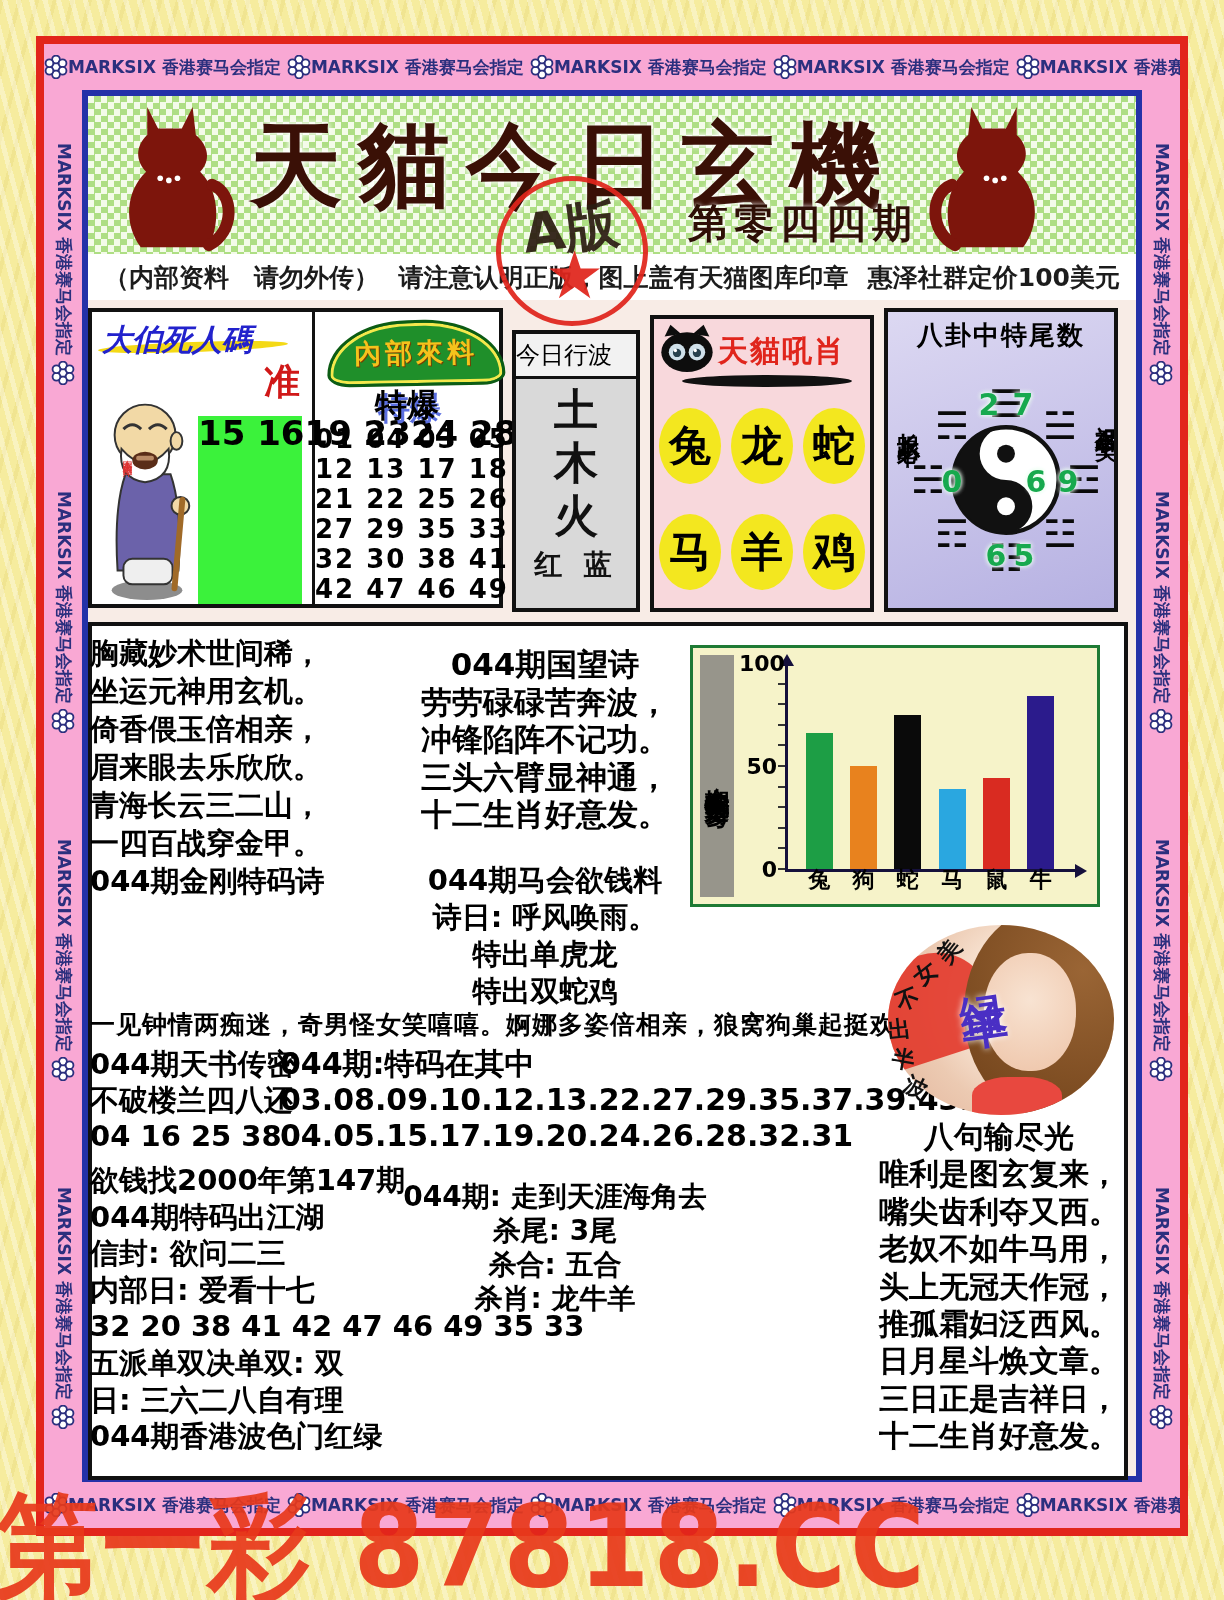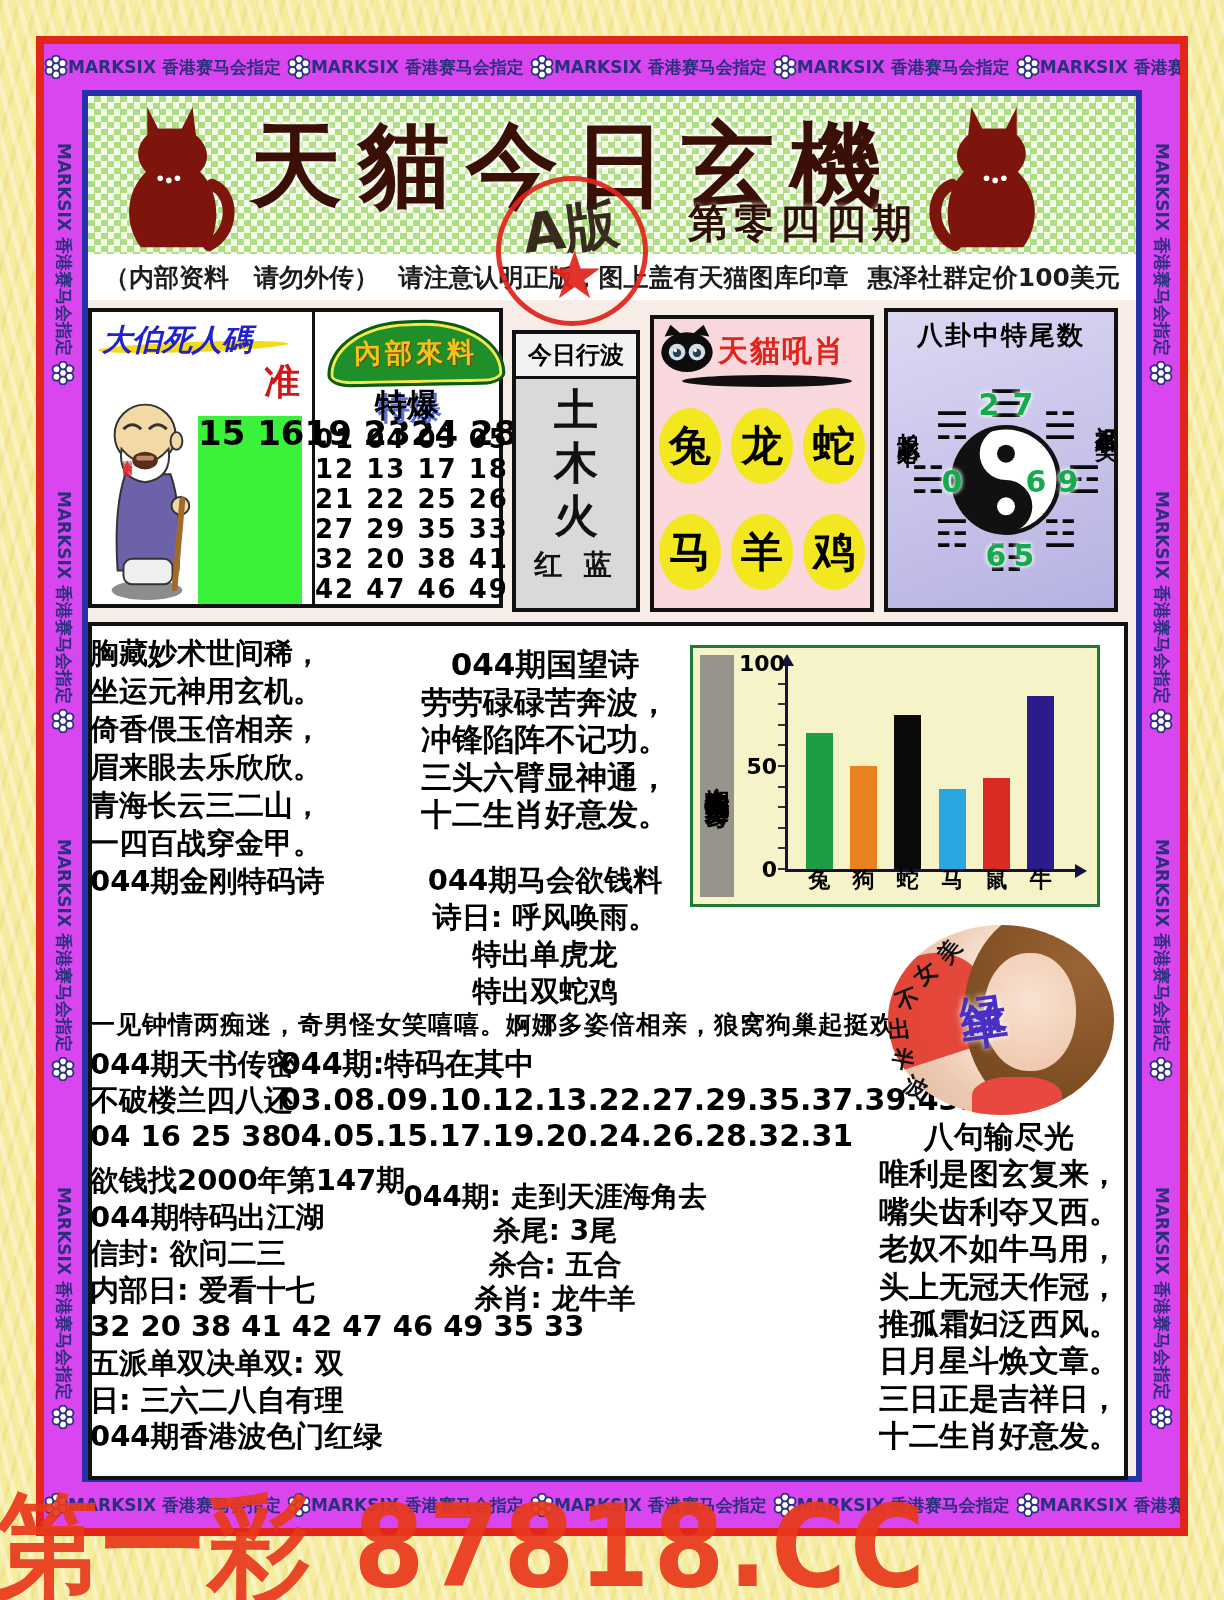--- a/index.html
+++ b/index.html
@@ -4,21 +4,21 @@
 <style>
   html,body{margin:0;padding:0}
   body{width:1224px;height:1600px;position:relative;overflow:hidden;
        font-family:"DejaVu Sans","Liberation Sans",sans-serif;
        background:#f6ec9e;
        background-image:repeating-linear-gradient(75deg,rgba(255,255,255,.35) 0 5px,rgba(246,236,158,0) 5px 13px),
                         repeating-linear-gradient(105deg,rgba(230,214,120,.35) 0 4px,rgba(246,236,158,0) 4px 17px);}
   .abs{position:absolute}
   
   .frame{left:36px;top:36px;width:1152px;height:1500px;border:8px solid #e2251b;box-sizing:border-box;background:#f8ece6}
-  .strip{background:#d946ef;color:#2b2f7e;font-weight:bold;font-size:17px;display:flex;align-items:center;overflow:hidden}
+  .strip{background:#f9a8d4;color:#2b2f7e;font-weight:bold;font-size:17px;display:flex;align-items:center;overflow:hidden}
   .strip-top{left:44px;top:44px;width:1136px;height:46px}
   .strip-bottom{left:44px;top:1482px;width:1136px;height:46px}
   .strip-left{left:44px;top:90px;width:38px;height:1392px;writing-mode:vertical-rl;text-orientation:sideways}
   .strip-right{left:1142px;top:90px;width:38px;height:1392px;writing-mode:vertical-rl;text-orientation:sideways}
   .bl{display:flex;flex:1;justify-content:space-around;align-items:center}
   .bseg{display:flex;align-items:center;gap:6px;white-space:nowrap}
   .flw{width:24px;height:24px;flex:0 0 auto}
   .bluerect{left:82px;top:90px;width:1060px;height:1392px;border:6px solid #2431a8;box-sizing:border-box;background:#f8ece6}
   
   .titleband{left:88px;top:96px;width:1048px;height:158px;
@@ -48,21 +48,21 @@
   .greennums{left:106px;top:104px;width:104px;height:188px;background:#3bf23b;display:flex;flex-direction:row;justify-content:space-around;text-align:center}
   .greennums div{font-size:34px;font-weight:bold;color:#000;line-height:1}
   .neibu-banner{left:12px;top:8px;width:172px;height:60px;background:#1f8f2a;border:3px solid #0c5c14;box-shadow:0 0 0 3px #f4e84c inset;
      border-radius:50% 50% 14% 14% / 90% 90% 20% 20%;display:flex;align-items:center;justify-content:center;transform:rotate(-1deg)}
   .neibu-banner span{color:#f5c21c;font-size:27px;font-weight:bold;letter-spacing:4px;text-shadow:1px 1px 0 #7a3c00}
   .tebao{left:0;top:72px;width:100%;text-align:center;font-size:32px;font-weight:bold;color:#000;text-shadow:3px 3px 0 #5a6ee0}
   .neibu-rows{left:0;top:112px;width:100%;text-align:center;font-size:26px;font-weight:bold;color:#000;line-height:30px;letter-spacing:2px}
   
   .boxB{left:512px;top:330px;width:128px;height:282px;border:4px solid #111;box-sizing:border-box;background:#d9d9d9;
      display:flex;flex-direction:column;align-items:center}
-  .xingbo-head{width:100%;text-align:center;font-size:24px;font-weight:bold;background:#f2f2f2;border-bottom:3px solid #111;padding:5px 0}
+  .xingbo-head{width:100%;font-size:24px;font-weight:normal;background:#f2f2f2;border-bottom:3px solid #111;padding:5px 0}
   .xingbo-el{flex:1;display:flex;flex-direction:column;justify-content:space-around;align-items:center;padding:4px 0}
   .xingbo-el div{font-size:44px;font-weight:bold;color:#111;line-height:1}
   .xingbo-col{font-size:28px;font-weight:bold;color:#111;padding-bottom:24px;letter-spacing:6px}
   
   .boxC{left:650px;top:315px;width:224px;height:297px;border:4px solid #111;box-sizing:border-box;background:#f8d8dc}
   .cathead{left:4px;top:4px;width:58px;height:50px}
   .houxiao-title{left:64px;top:12px;font-size:30px;font-weight:bold;color:#e0251c;letter-spacing:2px;white-space:nowrap}
   .houxiao-shadow{left:28px;top:56px;width:170px;height:12px;background:#111;border-radius:50%}
   .zgrid{left:0;top:74px;width:100%;height:212px;display:grid;grid-template-columns:repeat(3,1fr);justify-items:center;align-items:center}
   .zoval{width:62px;height:76px;background:#f3e71f;border-radius:50%;display:flex;align-items:center;justify-content:center;
@@ -479,21 +479,21 @@
     <div class="abs neibu-banner">
       <span>內部來料</span>
     </div>
     <div class="abs tebao">特爆</div>
     <div class="abs neibu-rows">
 
     <div class="ln">01 04 03 05</div>
         <div class="ln">12 13 17 18</div>
         <div class="ln">21 22 25 26</div>
         <div class="ln">27 29 35 33</div>
-        <div class="ln">32 20 38 41</div>
+        <div class="ln">32 30 38 41</div>
         <div class="ln">42 47 46 49</div>
       </div>
   </div>
 </div>
 
 <div class="abs boxB">
   <div class="xingbo-head">今日行波</div>
   <div class="xingbo-el">
 
   <div>土</div>

